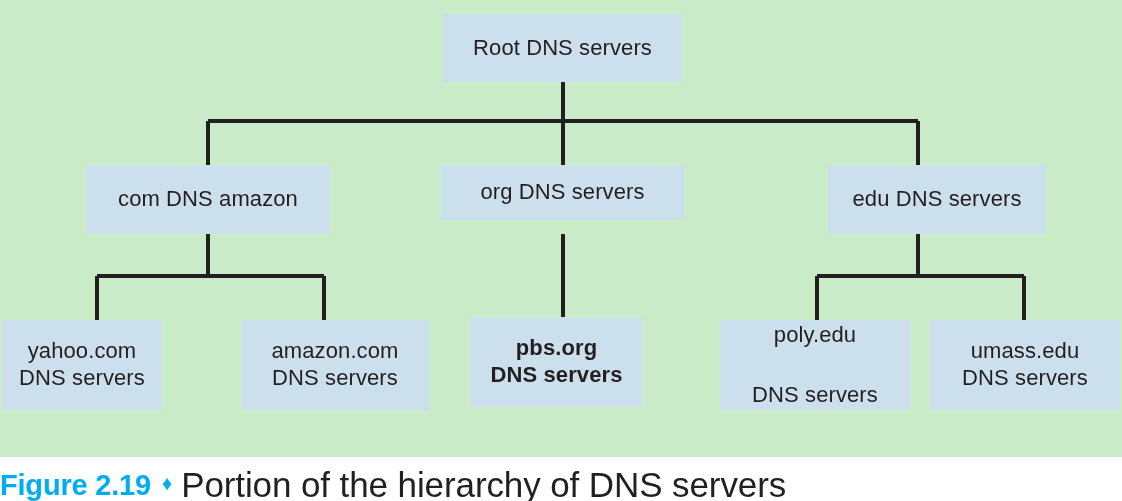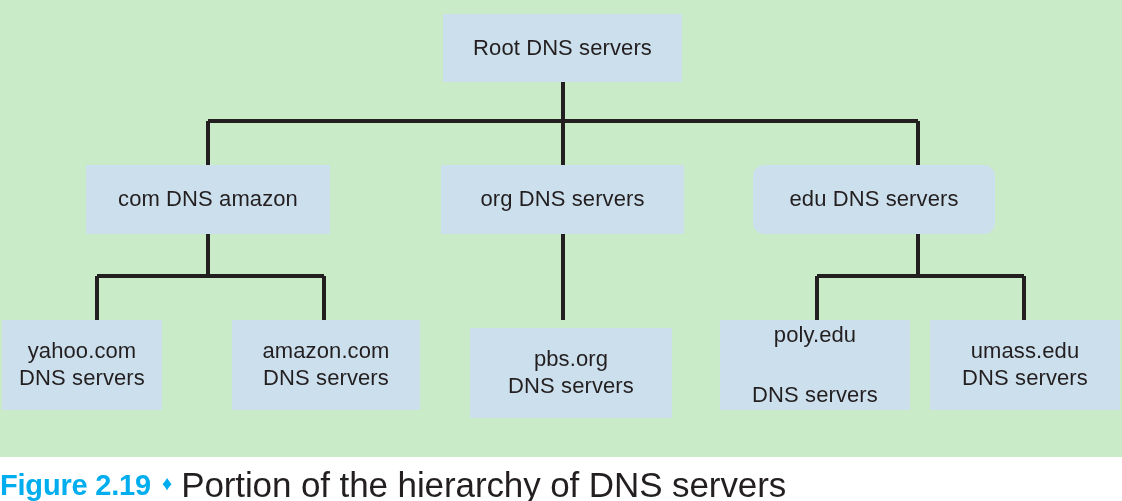--- a/index.html
+++ b/index.html
@@ -114,39 +114,39 @@
   </svg>
 
   <div class="node-box" style="left:443px; top:14px; width:239px; height:68px;">
     <span class="node-line">Root DNS servers</span>
   </div>
 
   <div class="node-box" style="left:86px; top:165px; width:244px; height:69px;">
     <span class="node-line">com DNS amazon</span>
   </div>
 
-  <div class="node-box" style="left:441px; top:165px; width:243px; height:69px;">
+  <div class="node-box" style="left:441px; top:165px; width:243px; height:55px;">
     <span class="node-line">org DNS servers</span>
   </div>
 
-  <div class="node-box" style="left:753px; top:165px; width:242px; height:69px;border-radius:11px;">
+  <div class="node-box" style="left:828px; top:165px; width:218px; height:69px;">
     <span class="node-line">edu DNS servers</span>
   </div>
 
   <div class="node-box" style="left:2px; top:320px; width:160px; height:90px;">
     <span class="node-line">yahoo.com</span>
     <span class="node-line">DNS servers</span>
   </div>
 
-  <div class="node-box" style="left:232px; top:320px; width:188px; height:90px;">
+  <div class="node-box" style="left:241px; top:320px; width:188px; height:90px;">
     <span class="node-line">amazon.com</span>
     <span class="node-line">DNS servers</span>
   </div>
 
-  <div class="node-box" style="left:470px; top:328px; width:202px; height:90px;">
+  <div class="node-box" style="left:470px; top:317px; width:173px; height:90px;font-weight:bold;">
     <span class="node-line">pbs.org</span>
     <span class="node-line">DNS servers</span>
   </div>
 
   <div class="node-box" style="left:720px; top:320px; width:190px; height:90px;gap:33px;">
     <span class="node-line">poly.edu</span>
     <span class="node-line">DNS servers</span>
   </div>
 
   <div class="node-box" style="left:930px; top:320px; width:190px; height:90px;">

